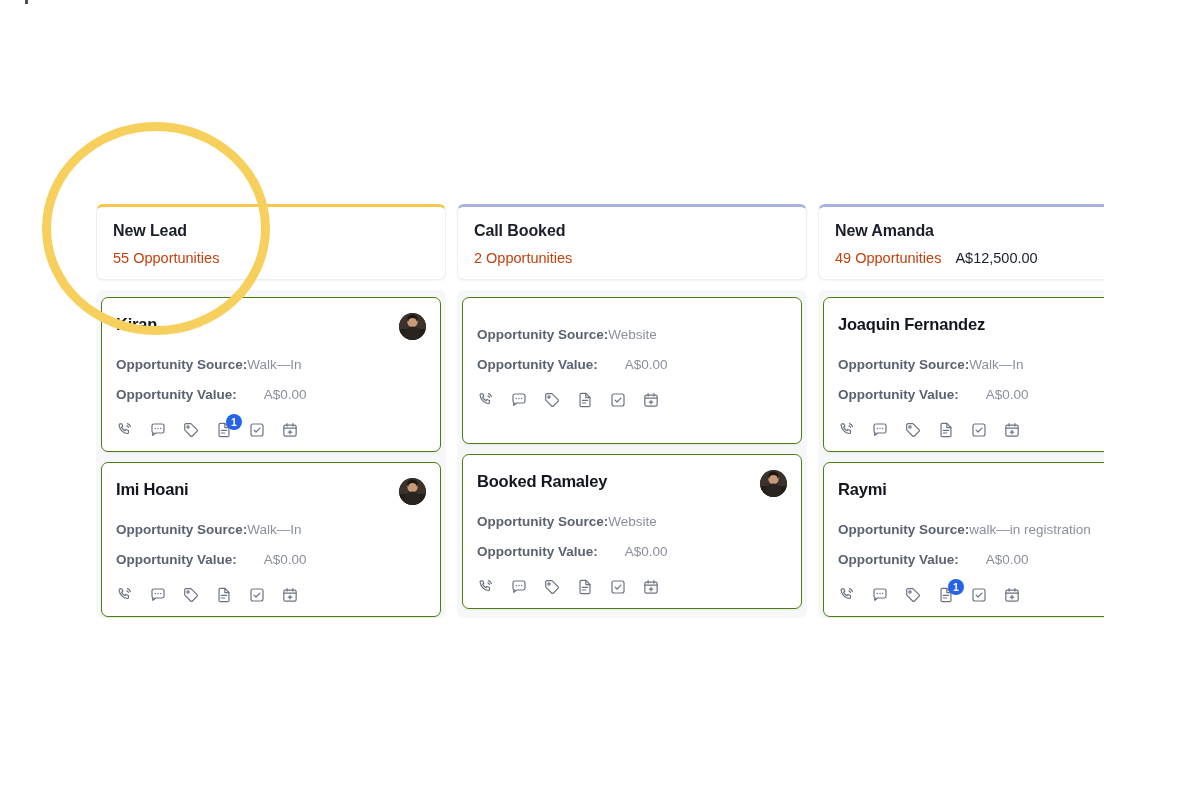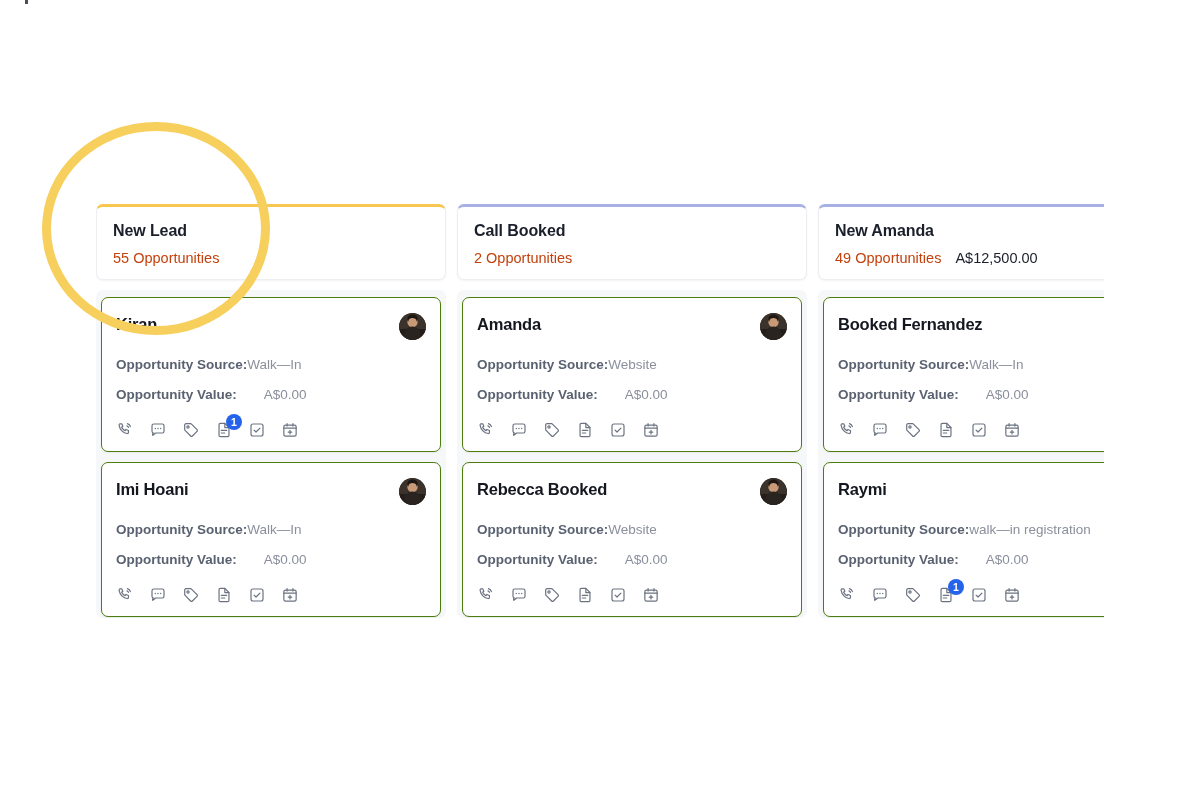--- a/index.html
+++ b/index.html
@@ -336,39 +336,20 @@
       </div>
       <div class="column">
         <div class="col-header" style="border-top-color: rgb(168, 177, 230);">
           <div class="col-title">Call Booked</div>
           <div class="col-meta">
             <div class="col-count">2 Opportunities</div>
           </div>
         </div>
         <div class="col-body">
           <div class="opp-card">
-            <div class="opp-head">
-              <div class="opp-name">Amanda</div>
-              <div class="avatar">
-                <svg viewBox="0 0 27 27">
-                  <defs>
-                    <clipPath id="cp3">
-                      <circle cx="13.5" cy="13.5" r="13.5"></circle>
-                    </clipPath>
-                  </defs>
-                  <g clip-path="url(#cp3)">
-                    <rect width="27" height="27" fill="#3b322c"></rect>
-                    <rect y="16" width="27" height="11" fill="#241d19"></rect>
-                    <circle cx="13.5" cy="9" r="5.2" fill="#c89a78"></circle>
-                    <path d="M13.5 13.5c-5 0-8 4-8 8v6h16v-6c0-4-3-8-8-8z" fill="#2a2420"></path>
-                    <path d="M8.4 6.2c0-3 2.4-4.6 5.1-4.6s5.1 1.6 5.1 4.6c0 1.2-.5 2.2-.9 2.2-.4-2.6-2.1-3.4-4.2-3.4s-3.8.8-4.2 3.4c-.5 0-.9-1-.9-2.2z" fill="#1d1713"></path>
-                  </g>
-                </svg>
-              </div>
-            </div>
             <div class="field-row first">
               <span class="field-label">Opportunity Source:</span>
               <span class="field-value">Website</span>
             </div>
             <div class="field-row">
               <span class="field-label">Opportunity Value:</span>
               <span class="field-value" style="margin-left: 27px;">A$0.00</span>
             </div>
             <div class="actions">
               <span class="action-icon">
@@ -408,21 +389,21 @@
                 <svg viewBox="0 0 24 24">
                   <rect fill="none" stroke="currentColor" stroke-width="1.6" stroke-linecap="round" stroke-linejoin="round" x="3.8" y="5.4" width="16.4" height="14.8" rx="2.2"></rect>
                   <path fill="none" stroke="currentColor" stroke-width="1.6" stroke-linecap="round" stroke-linejoin="round" d="M3.8 9.6h16.4M8.1 3.4v3.4M15.9 3.4v3.4"></path>
                   <path fill="none" stroke="currentColor" stroke-width="1.6" stroke-linecap="round" stroke-linejoin="round" d="M12 12.6v4.6M9.7 14.9h4.6"></path>
                 </svg>
               </span>
             </div>
           </div>
           <div class="opp-card">
             <div class="opp-head">
-              <div class="opp-name">Rebecca Booked</div>
+              <div class="opp-name">Booked Ramaley</div>
               <div class="avatar">
                 <svg viewBox="0 0 27 27">
                   <defs>
                     <clipPath id="cp4">
                       <circle cx="13.5" cy="13.5" r="13.5"></circle>
                     </clipPath>
                   </defs>
                   <g clip-path="url(#cp4)">
                     <rect width="27" height="27" fill="#3b322c"></rect>
                     <rect y="16" width="27" height="11" fill="#241d19"></rect>
@@ -490,21 +471,21 @@
         <div class="col-header" style="border-top-color: rgb(168, 177, 230);">
           <div class="col-title">New Amanda</div>
           <div class="col-meta">
             <div class="col-count">49 Opportunities</div>
             <div class="col-amount">A$12,500.00</div>
           </div>
         </div>
         <div class="col-body">
           <div class="opp-card">
             <div class="opp-head">
-              <div class="opp-name">Booked Fernandez</div>
+              <div class="opp-name">Joaquin Fernandez</div>
             </div>
             <div class="field-row first">
               <span class="field-label">Opportunity Source:</span>
               <span class="field-value">Walk—In</span>
             </div>
             <div class="field-row">
               <span class="field-label">Opportunity Value:</span>
               <span class="field-value" style="margin-left: 27px;">A$0.00</span>
             </div>
             <div class="actions">

